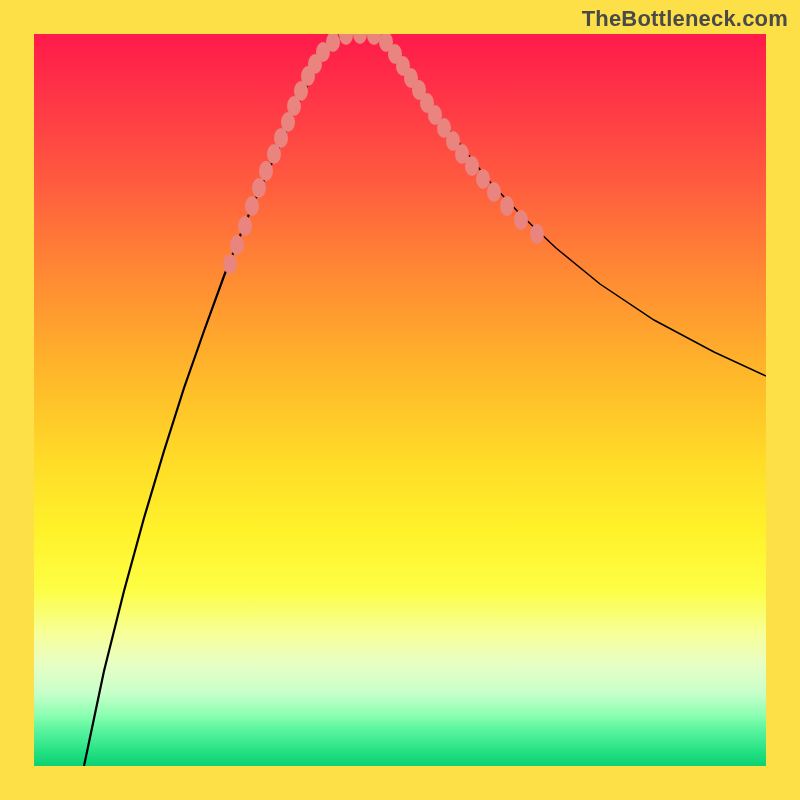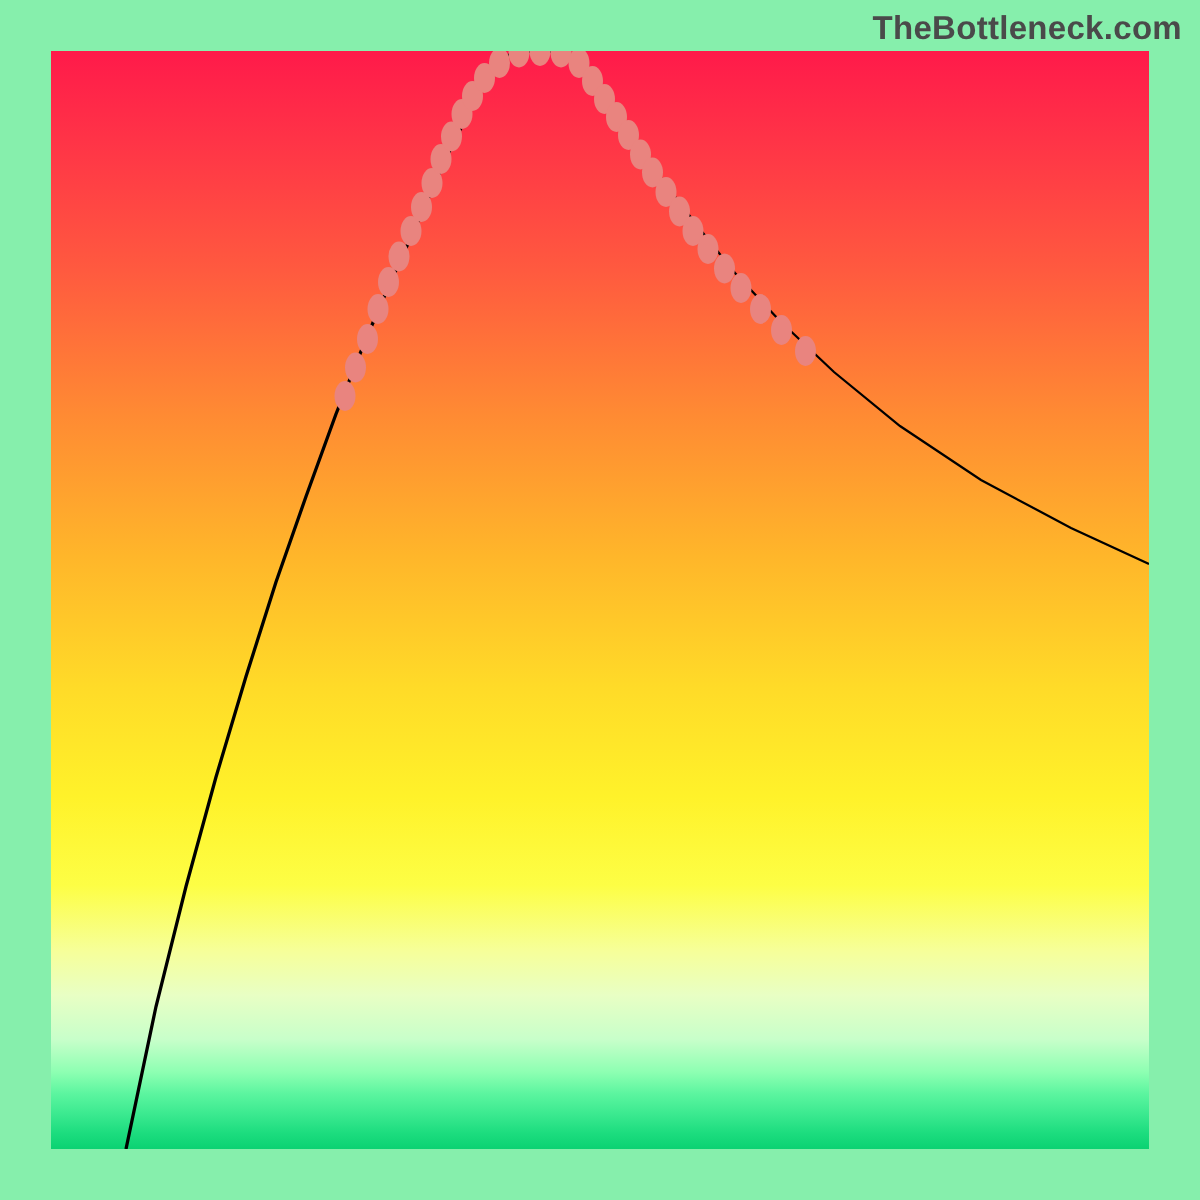--- a/index.html
+++ b/index.html
@@ -10,21 +10,21 @@
     overflow: hidden;
     background: #000;
     font-family: Arial, Helvetica, sans-serif;
   }
   .frame {
     position: absolute;
     top: 0;
     left: 0;
     width: 800px;
     height: 800px;
-    background: #86efac;
+    background: #fde047;
   }
   .plot {
     position: absolute;
     top: 34px;
     left: 34px;
     width: 732px;
     height: 732px;
     overflow: hidden;
   }
   .gradient {

